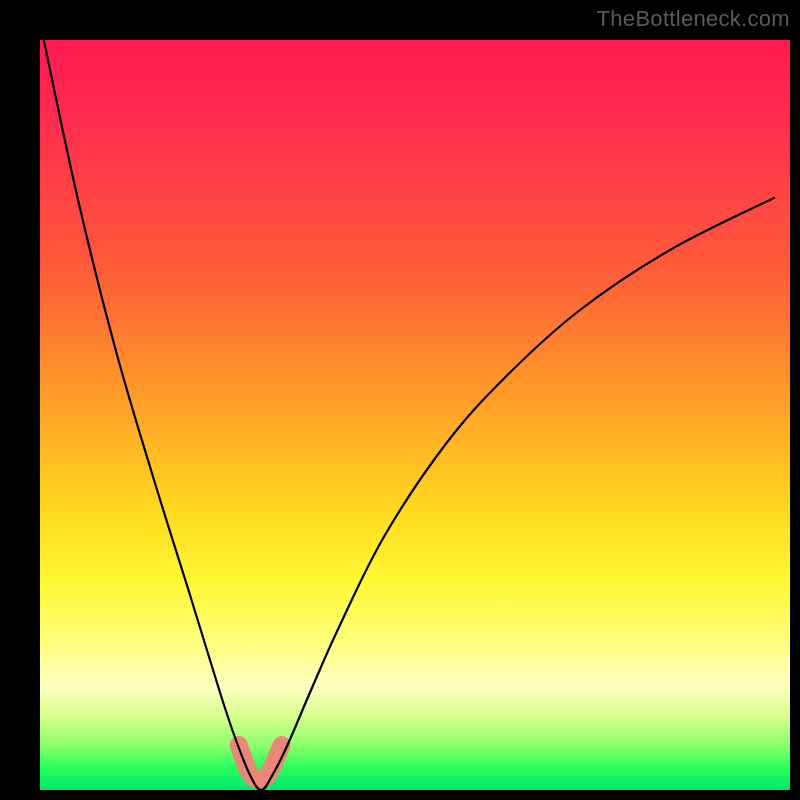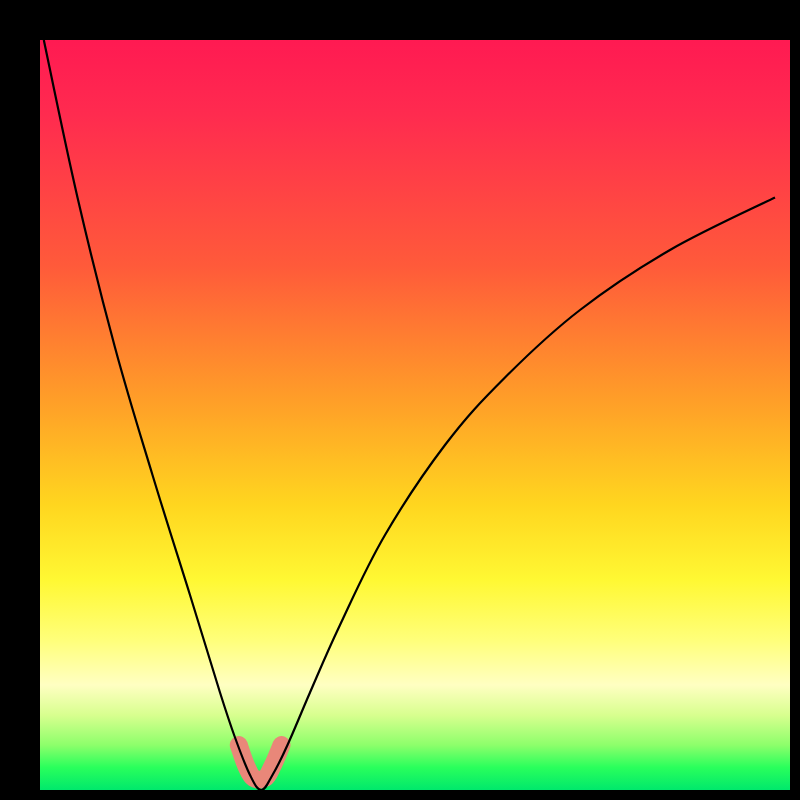--- a/index.html
+++ b/index.html
@@ -68,20 +68,21 @@
     stroke-width: 18;
     stroke-linecap: round;
     stroke-linejoin: round;
   }
 </style>
 </head>
 <body>
 
 <div class="frame">
 
+  <div class="watermark">TheBottleneck.com</div>
 
   <div class="plot-area">
 
     <svg class="curve" viewBox="0 0 750 750" preserveAspectRatio="none">
 
       <path class="highlight-path" d="M 198.8 705.0 C 200.1 708.8, 203.6 720.1, 206.3 726.0 C 209.0 731.9, 210.4 735.8, 213.7 738.0 C 217.1 740.2, 221.6 740.2, 225.0 738.0 C 228.4 735.8, 229.5 731.9, 232.5 726.0 C 235.5 720.1, 239.9 708.8, 241.5 705.0"></path>
 
       <path class="curve-path" d="M 3.8 0.0 C 9.8 28.3, 24.7 102.2, 37.5 157.5 C 50.3 212.8, 61.5 257.6, 75.0 307.5 C 88.5 357.4, 99.0 390.4, 112.5 435.0 C 126.0 479.6, 137.8 515.9, 150.0 555.0 C 162.2 594.1, 171.9 626.9, 180.0 652.5 C 188.1 678.1, 189.6 682.6, 195.0 697.5 C 200.4 712.4, 205.3 725.5, 210.0 735.0 C 214.7 744.5, 217.2 750.0, 221.3 750.0 C 225.3 750.0, 227.8 743.1, 232.5 735.0 C 237.2 726.9, 240.8 719.9, 247.5 705.0 C 254.3 690.1, 260.6 674.1, 270.0 652.5 C 279.4 630.9, 286.5 613.4, 300.0 585.0 C 313.5 556.6, 326.1 527.4, 345.0 495.0 C 363.9 462.6, 383.4 433.4, 405.0 405.0 C 426.6 376.6, 440.7 361.8, 465.0 337.5 C 489.3 313.2, 510.3 292.9, 540.0 270.0 C 569.7 247.1, 594.9 230.3, 630.0 210.0 C 665.1 189.8, 716.1 166.9, 735.0 157.5"></path>
     </svg>
 

